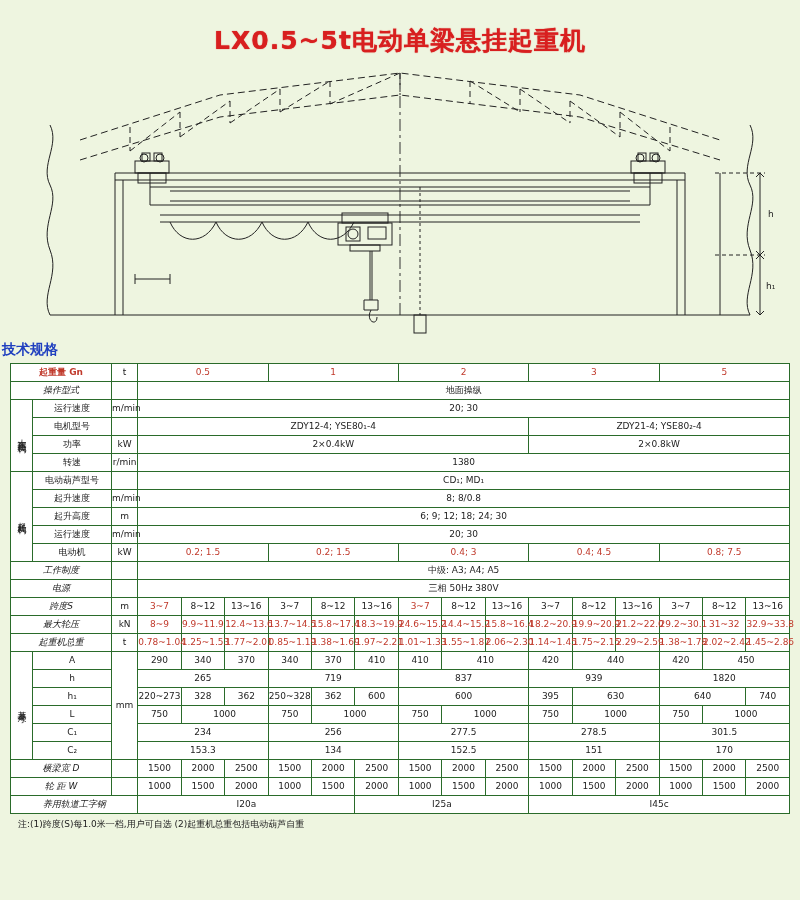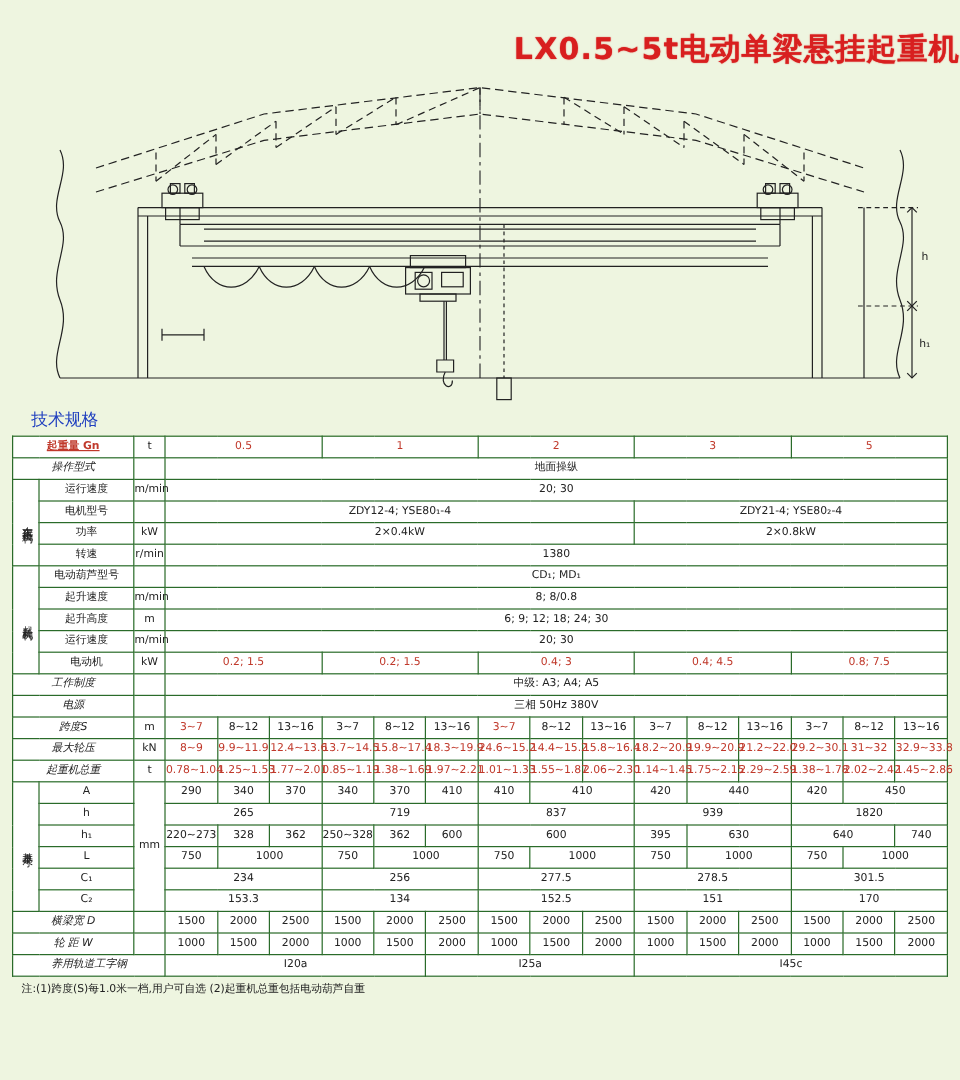--- a/index.html
+++ b/index.html
@@ -7,64 +7,64 @@
     width:800px;height:900px;
     background:#eef5e0;
     font-family:"DejaVu Sans","Liberation Sans",sans-serif;
     color:#222;
     overflow:hidden;
   }
   .page{position:relative;width:800px;height:900px;}
 
   
   .title{
-    text-align:right;
+    text-align:center;
     color:#d81f1f;
     font-weight:bold;
     font-size:25px;
     letter-spacing:1px;
     padding-top:24px;
     text-shadow:0 0 1px #d81f1f;
   }
 
   
   .drawing{
     position:relative;
     width:760px;
     height:270px;
     margin:8px auto 0 auto;
   }
   .drawing svg{display:block;}
 
   
   .spec-head{
     color:#1f3fbf;
-    font-weight:normal;
+    font-weight:bold;
     font-size:14px;
-    margin:6px 0 4px 26px;
+    margin:6px 0 4px 2px;
   }
 
   
   .tbl-wrap{margin:0 10px;}
   table.spec{
     border-collapse:collapse;
     width:780px;
     table-layout:fixed;
     font-size:9px;
     line-height:1.15;
   }
   table.spec td{
     border:1px solid #2a6b2a;
     text-align:center;
     vertical-align:middle;
     padding:1px 0;
     height:15px;
     background:#ffffff;
   }
-  td.hdrband{background:#fdfde2;font-weight:bold;color:#a33;text-decoration:underline;}
+  td.hdrband{background:#fdfde2;font-weight:bold;color:#a33;}
   td.lbl{background:#fdfde2;color:#222;font-style:italic;}
   td.lbl2{background:#fdfde2;color:#222;}
   td.unit{background:#fdfde2;color:#222;width:26px;}
   td.vgreen{background:#e4f4e4;}
   td.vyellow{background:#fdfde2;}
   td.red{color:#c0392b;}
   td.group{
     background:#fdfde2;
     font-weight:normal;
     width:22px;

